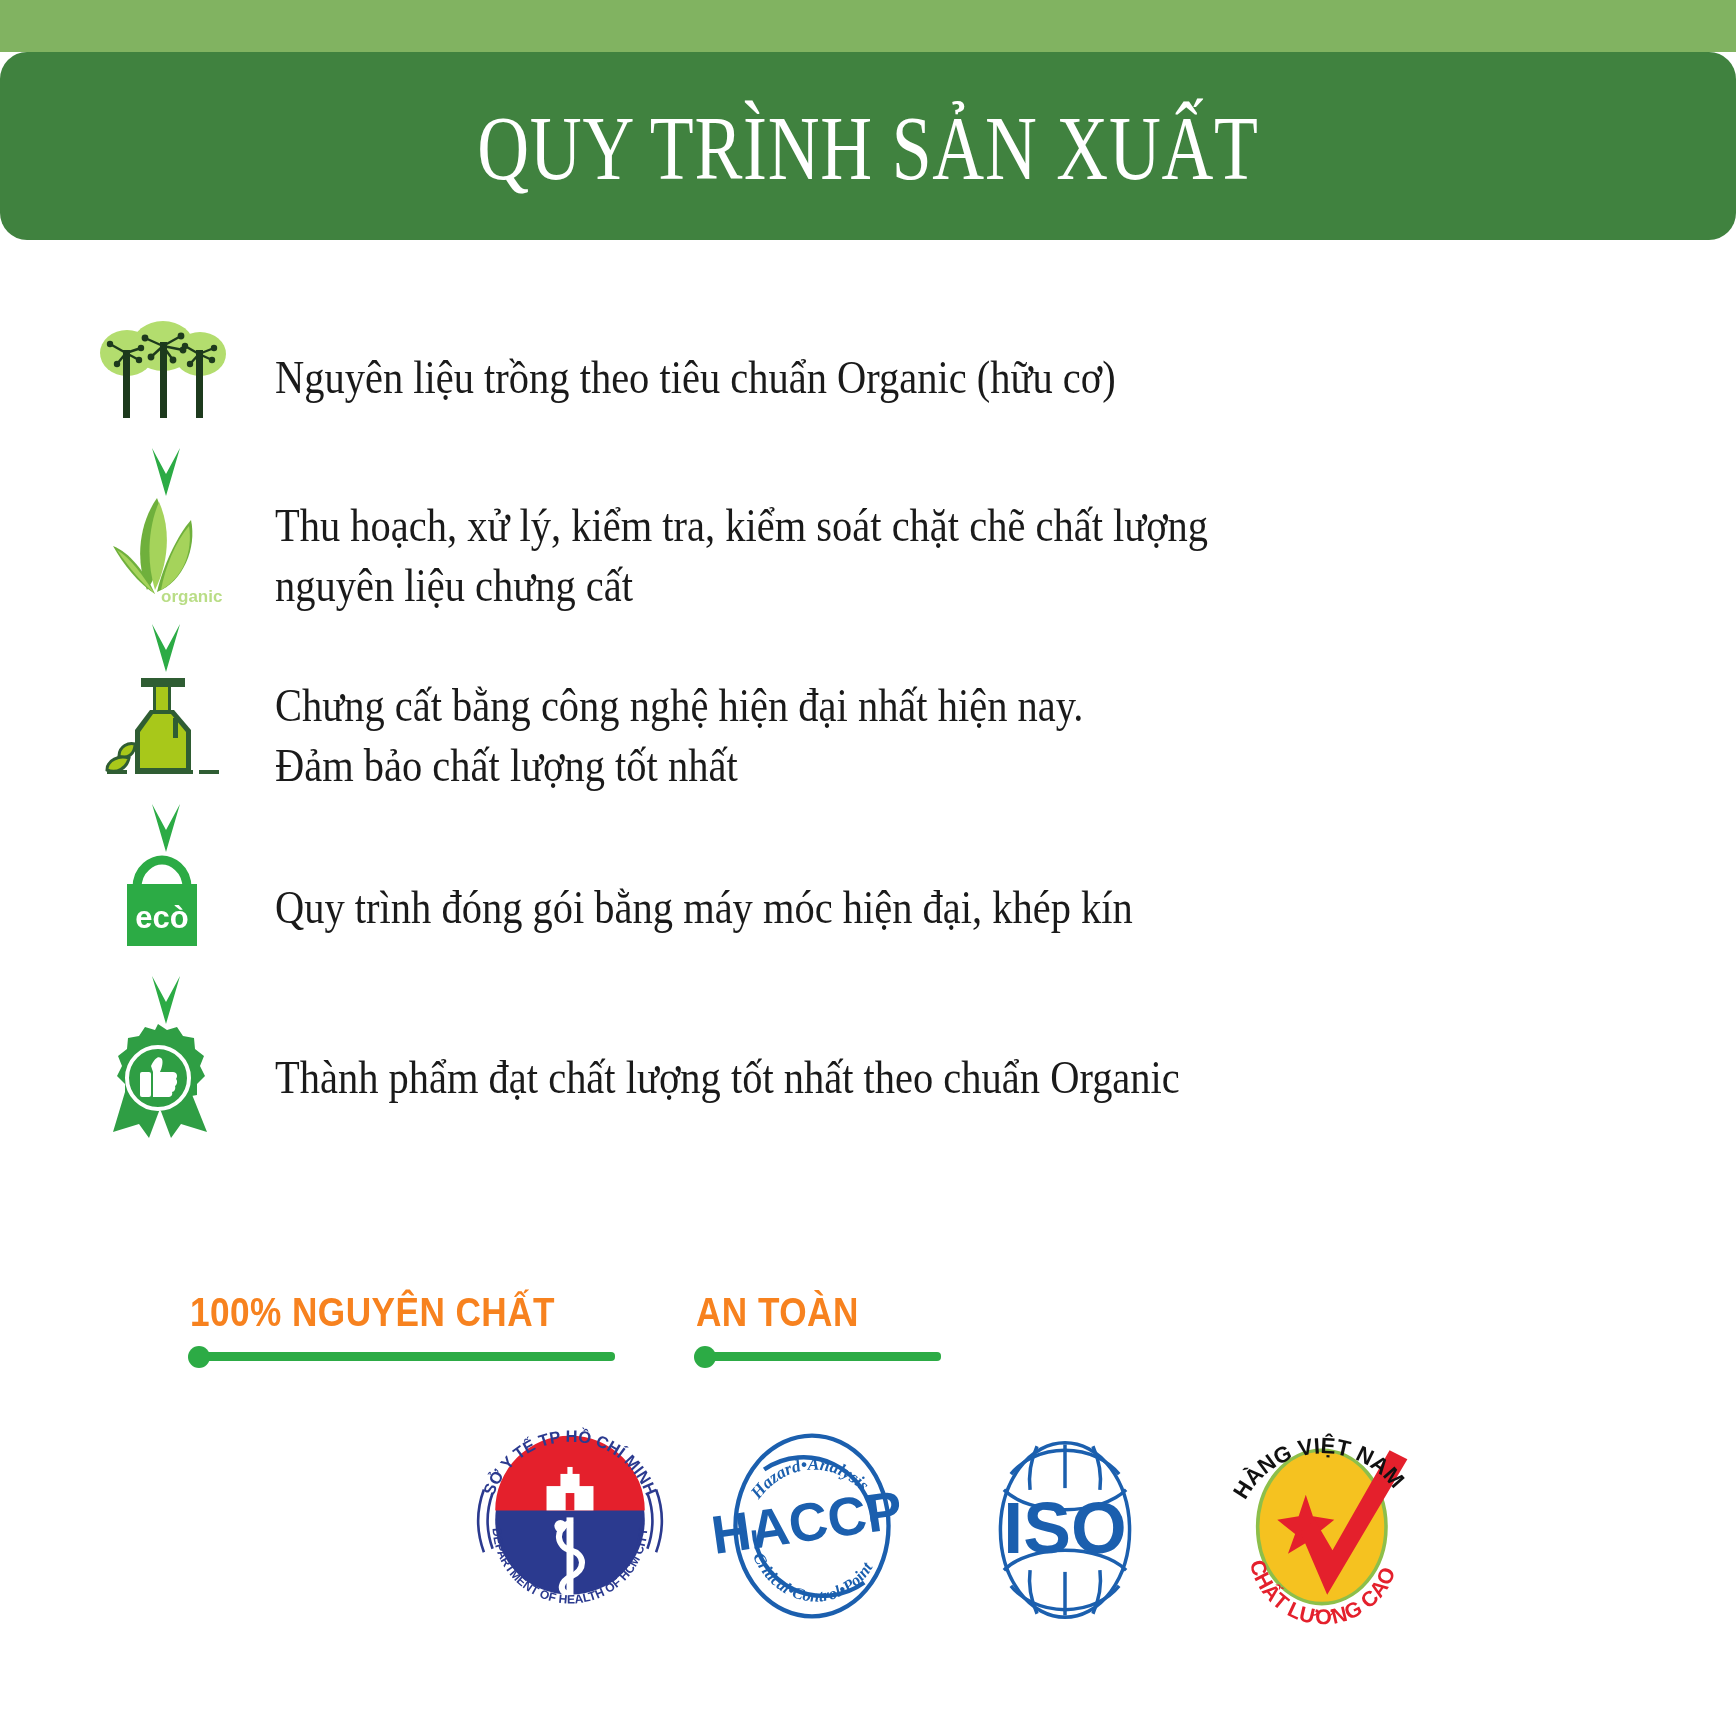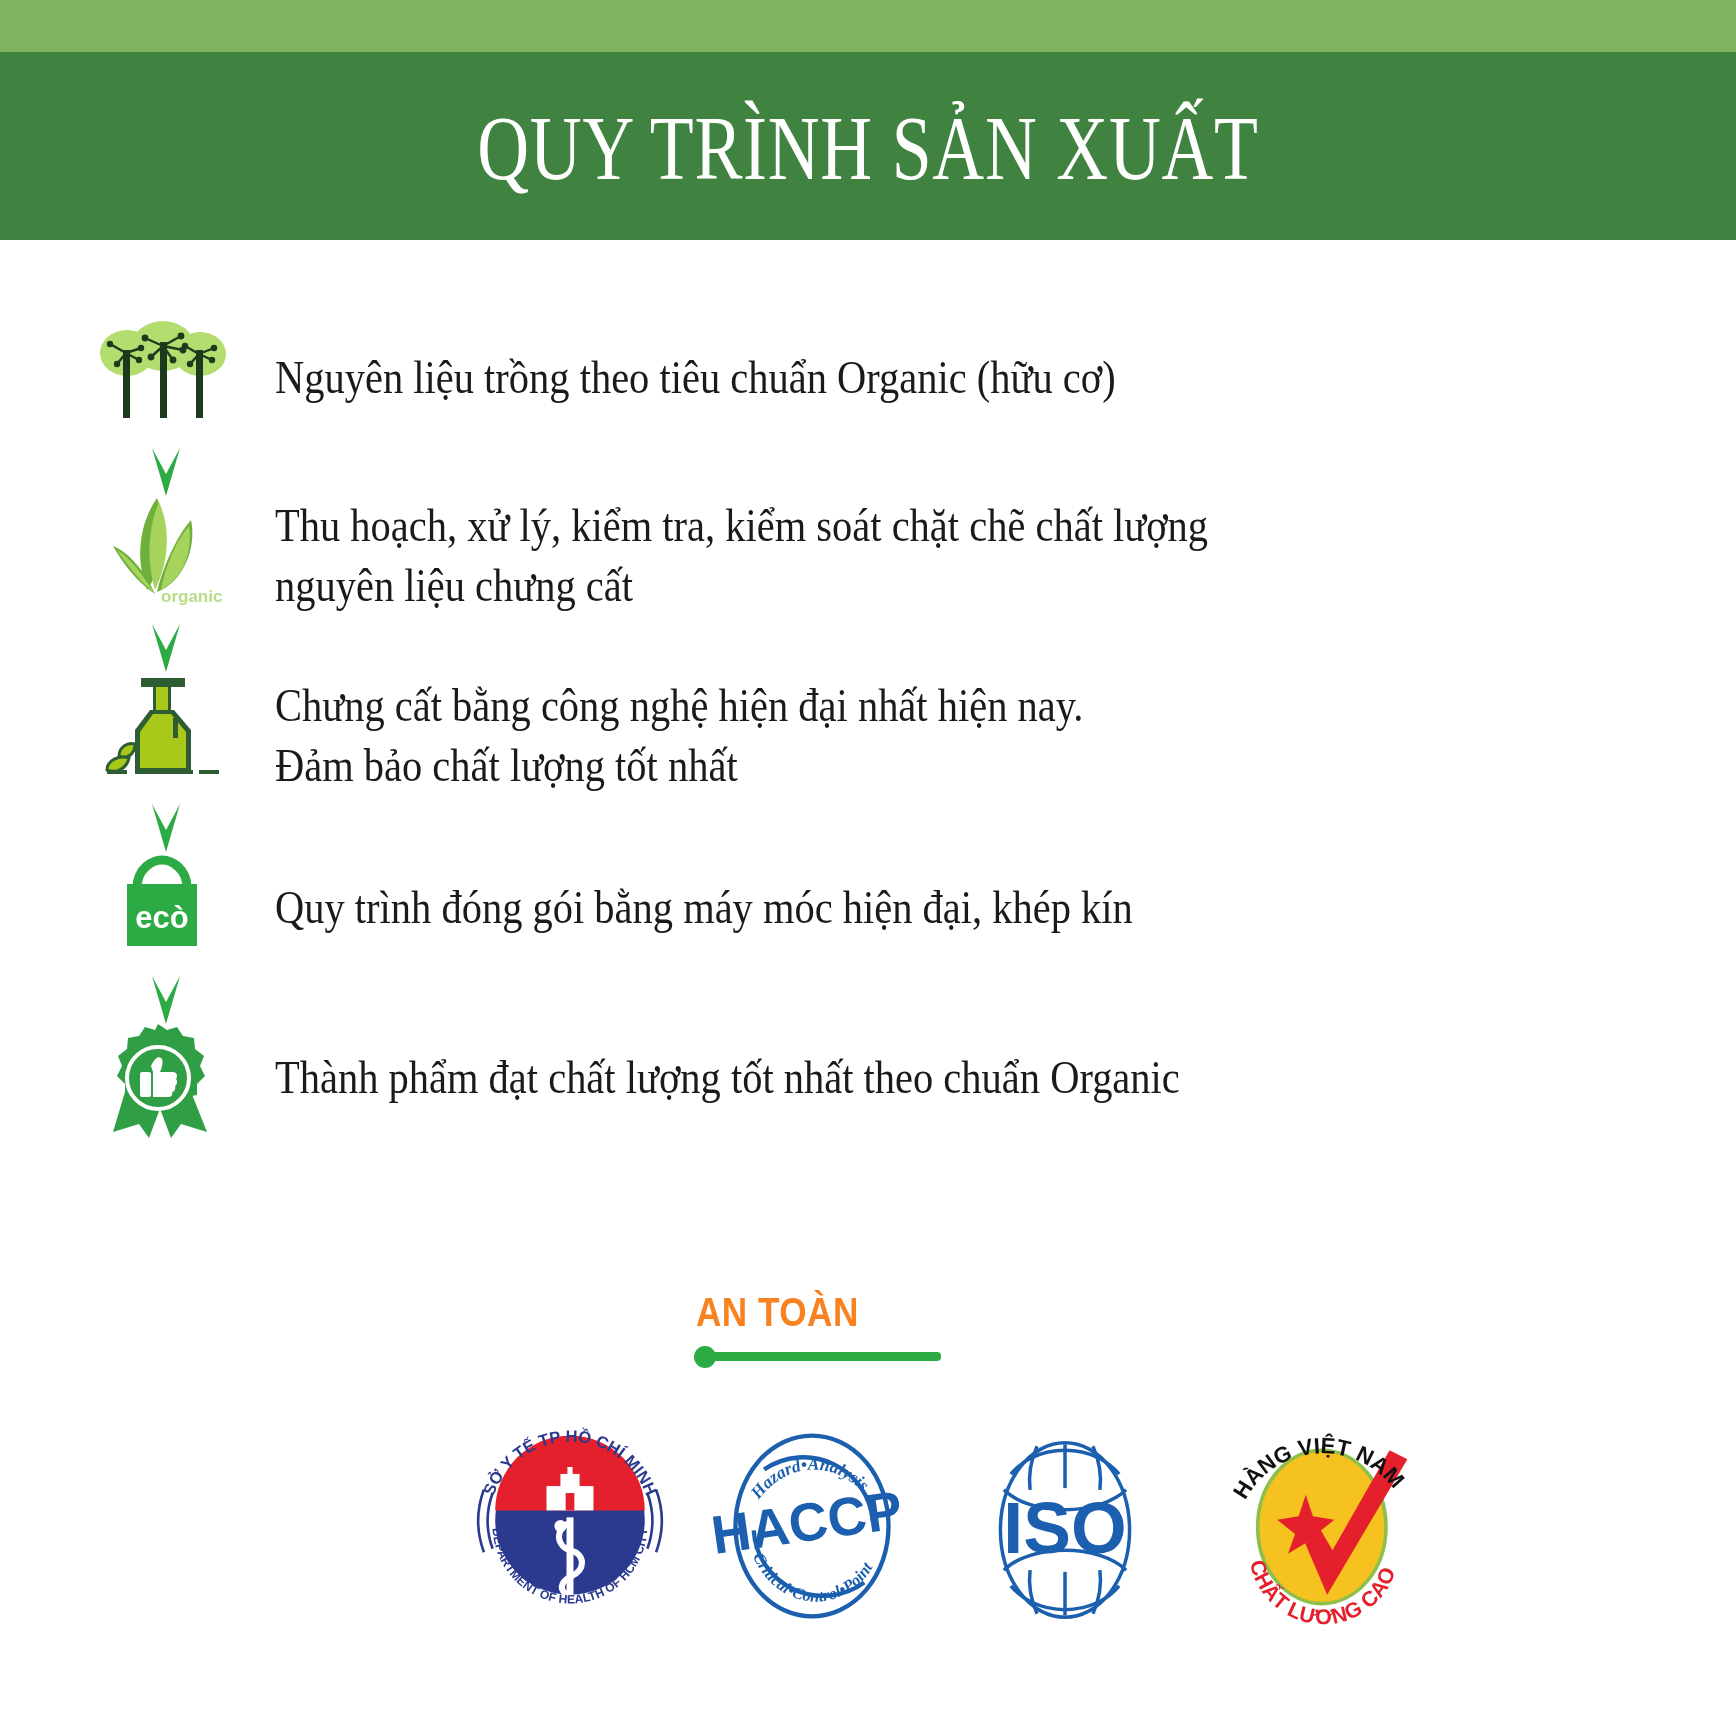--- a/index.html
+++ b/index.html
@@ -1,21 +1,21 @@
 <!DOCTYPE html>
 <html><head>
 <meta charset="utf-8">
 <style>
   html,body{margin:0;padding:0;background:#ffffff;}
   body{width:1736px;height:1724px;font-family:"Liberation Serif",serif;overflow:hidden;}
   .page{position:relative;width:1736px;height:1724px;background:#ffffff;}
 
   
   .topbar{position:absolute;left:0;top:0;width:1736px;height:52px;background:#81b361;}
-  .header{position:absolute;left:0;top:52px;width:1736px;height:188px;background:#40823f;}
+  .header{position:absolute;left:0;top:52px;width:1736px;height:188px;background:#40823f;border-radius:27px;}
   .header-title{
      position:absolute;left:0;top:50px;width:1736px;text-align:center;
      color:#ffffff;font-family:"Liberation Serif",serif;font-size:92px;
      font-weight:400;letter-spacing:1px;transform:scaleX(.78);transform-origin:50% 0;
      white-space:nowrap;line-height:1;
   }
 
   
   .steps{position:absolute;left:0;top:240px;width:1608px;height:930px;margin-top:32px;}
   .step{position:absolute;left:95px;width:1560px;}
@@ -180,20 +180,25 @@
           <rect x="45" y="52" width="11" height="25" rx="2" fill="#ffffff"></rect>
         </svg>
       </div>
       <div class="step-text" style="top:28px;">Thành phẩm đạt chất lượng tốt nhất theo chuẩn Organic</div>
     </div>
 
   </div>
 
   <div class="features">
 
+    <div class="feature" style="left:190px;width:425px;">
+      <div class="feature-label">100% NGUYÊN CHẤT</div>
+      <div class="feature-rule" style="width:425px;"></div>
+      <div class="feature-dot"></div>
+    </div>
 
     <div class="feature" style="left:696px;width:245px;">
       <div class="feature-label">AN TOÀN</div>
       <div class="feature-rule" style="width:245px;"></div>
       <div class="feature-dot"></div>
     </div>
 
 
   </div>
 

